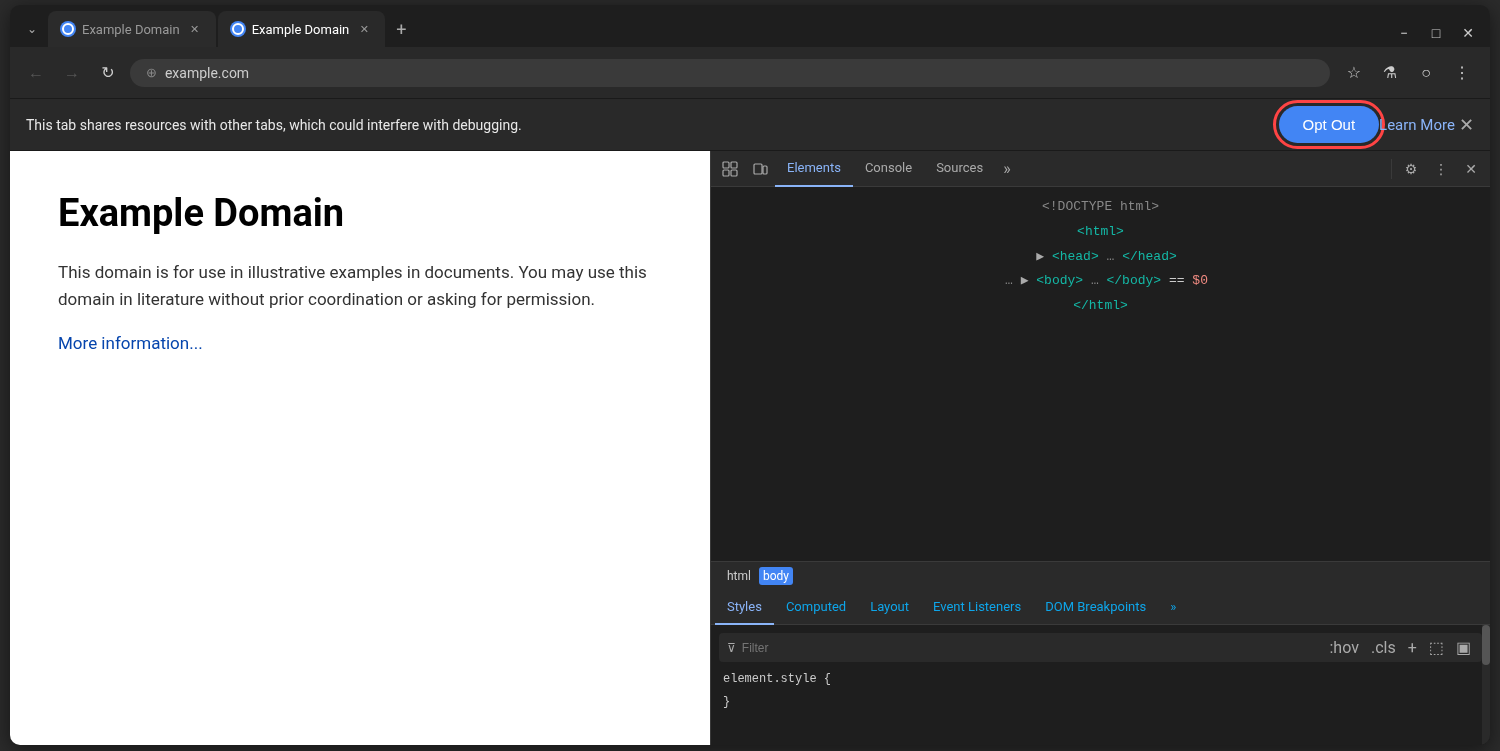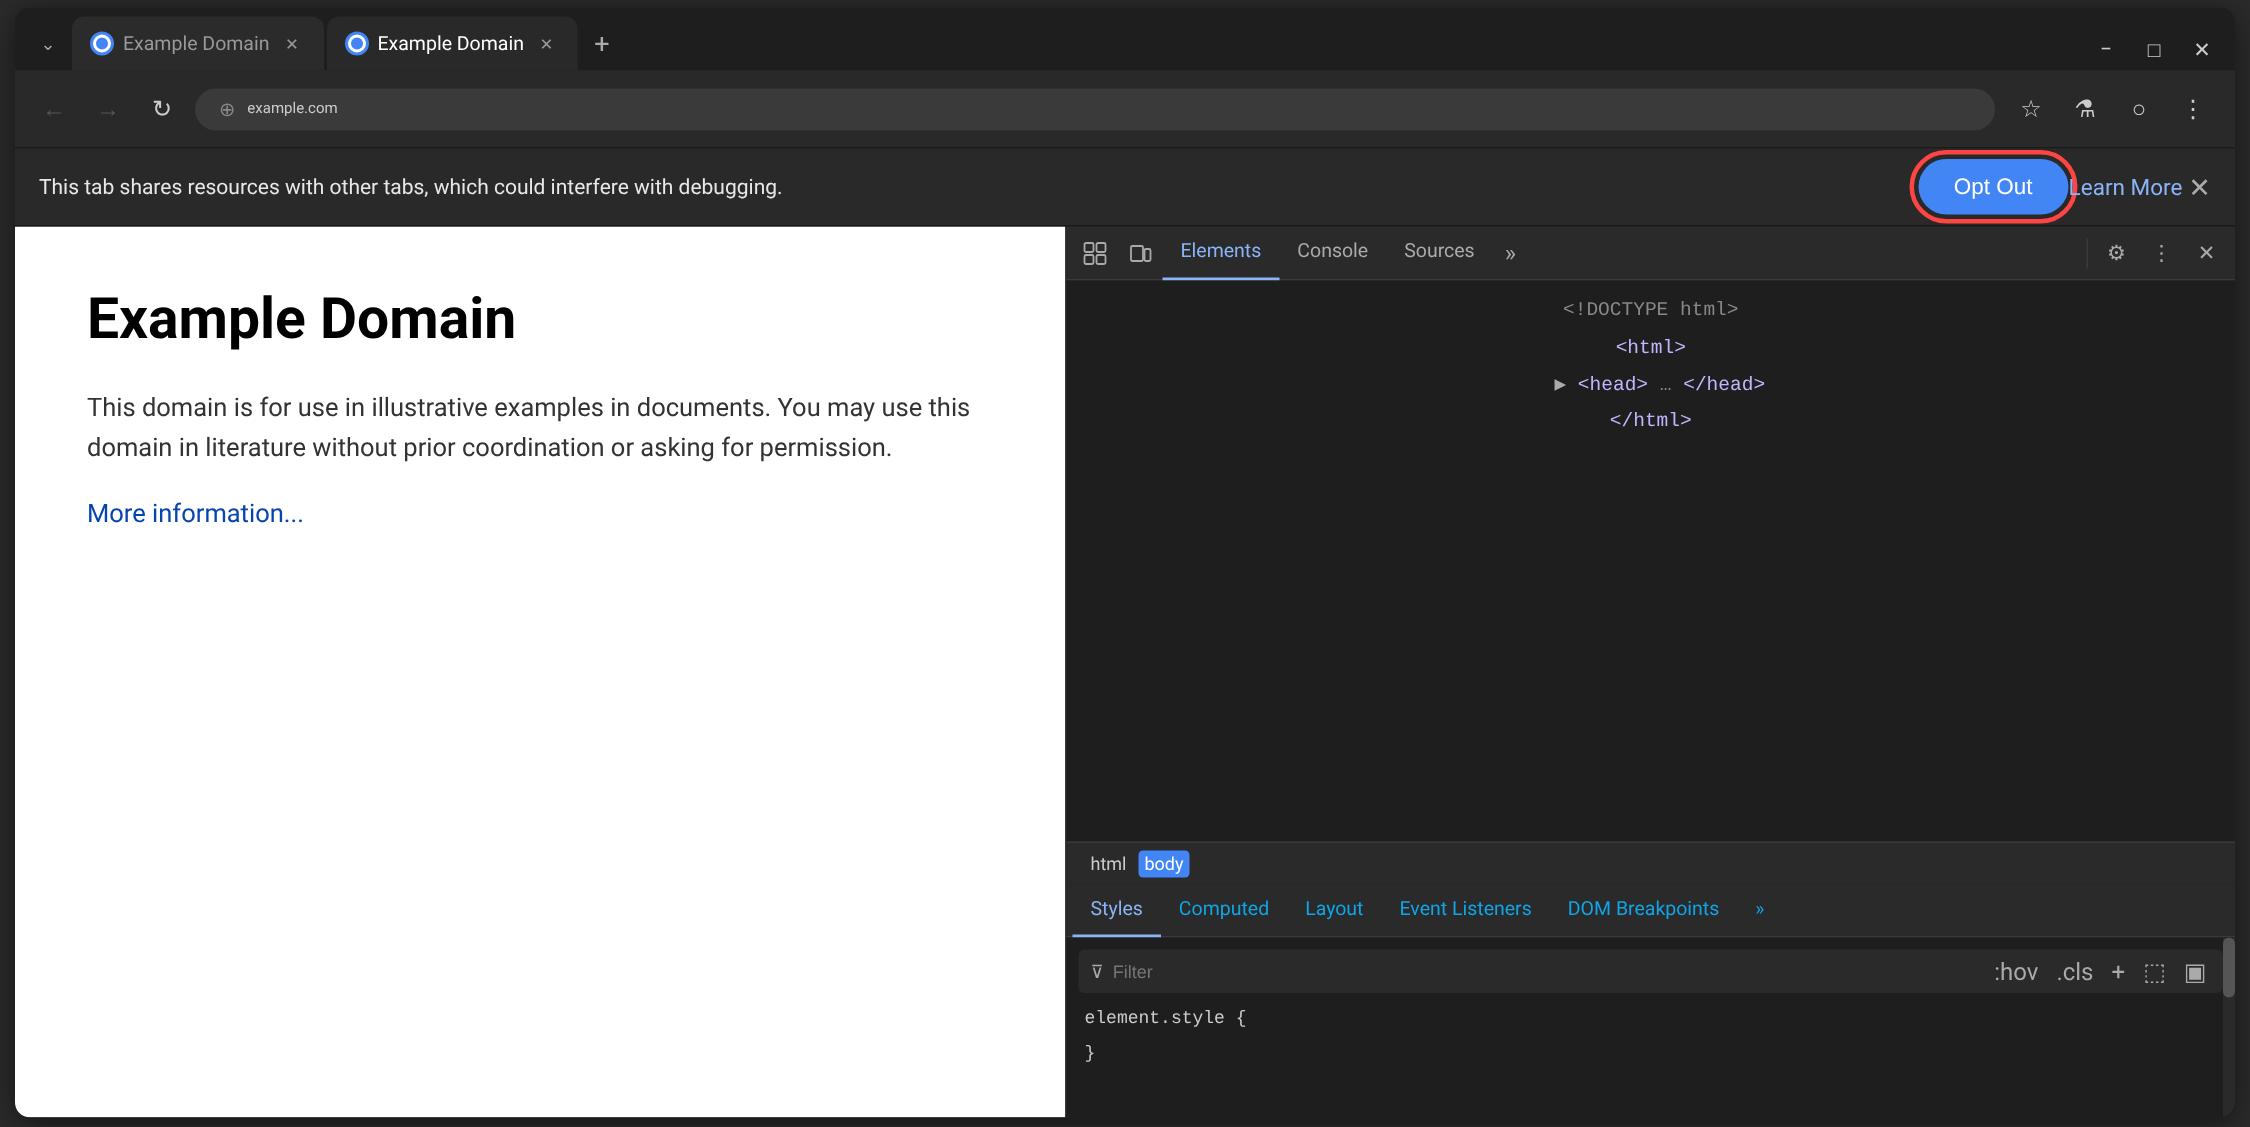--- a/index.html
+++ b/index.html
@@ -183,21 +183,21 @@
       gap: 8px;
     }
 
     .address-icon {
       color: #888;
       font-size: 13px;
     }
 
     .address-text {
       color: #ccc;
-      font-size: 10px;
+      font-size: 14px;
     }
 
     .toolbar-right {
       display: flex;
       align-items: center;
       gap: 4px;
     }
 
     .toolbar-icon {
       width: 32px;
@@ -364,21 +364,21 @@
       background: #1e1e1e;
     }
 
     .tree-line {
       padding: 2px 16px;
       white-space: nowrap;
       line-height: 1.6;
       text-align: center;
     }
 
-    .html-tag { color: #c4b5fd; }
+    .html-tag { color: #14b8a6; }
     .html-text { color: #ccc; }
     .html-comment { color: #888; }
     .html-arrow { color: #aaa; cursor: pointer; }
     .html-dots { color: #888; }
     .html-special { color: #f28b82; }
     .html-equals { color: #ccc; }
 
     
     .breadcrumb-bar {
       display: flex;
@@ -580,20 +580,29 @@
           <span class="html-comment">&lt;!DOCTYPE html&gt;</span>
         </div>
         <div class="tree-line">
           <span class="html-tag">&lt;html&gt;</span>
         </div>
         <div class="tree-line" style="padding-left:28px;">
           <span class="html-arrow">▶</span>
           <span class="html-tag"> &lt;head&gt;</span>
           <span class="html-dots"> … </span>
           <span class="html-tag">&lt;/head&gt;</span>
+        </div>
+        <div class="tree-line" style="padding-left:28px;">
+          <span class="html-dots">… </span>
+          <span class="html-arrow">▶</span>
+          <span class="html-tag"> &lt;body&gt;</span>
+          <span class="html-dots"> … </span>
+          <span class="html-tag">&lt;/body&gt;</span>
+          <span class="html-equals"> == </span>
+          <span class="html-special">$0</span>
         </div>
         <div class="tree-line">
           <span class="html-tag">&lt;/html&gt;</span>
         </div>
       </div>
 
       <div class="breadcrumb-bar">
         <div class="breadcrumb-item">html</div>
         <div class="breadcrumb-item active">body</div>
       </div>

